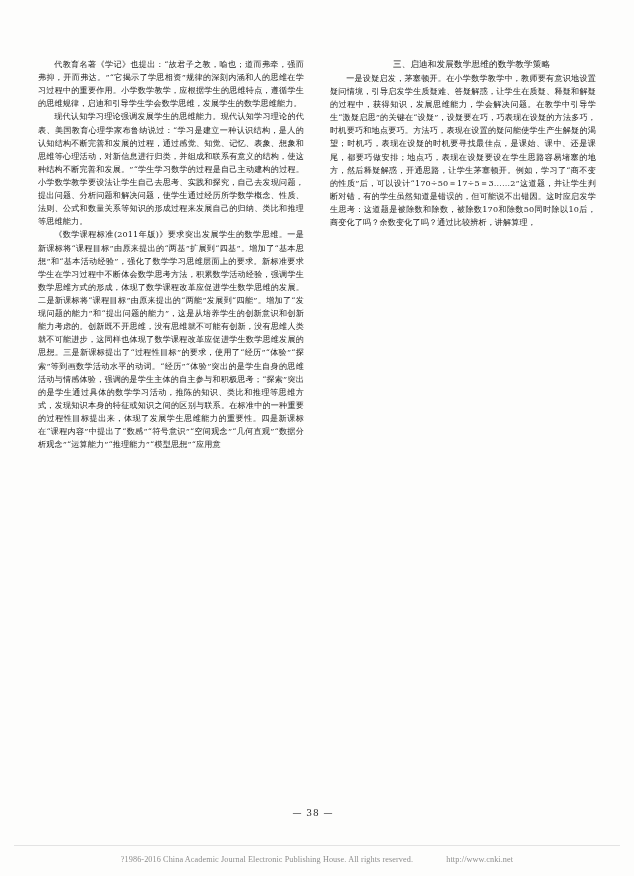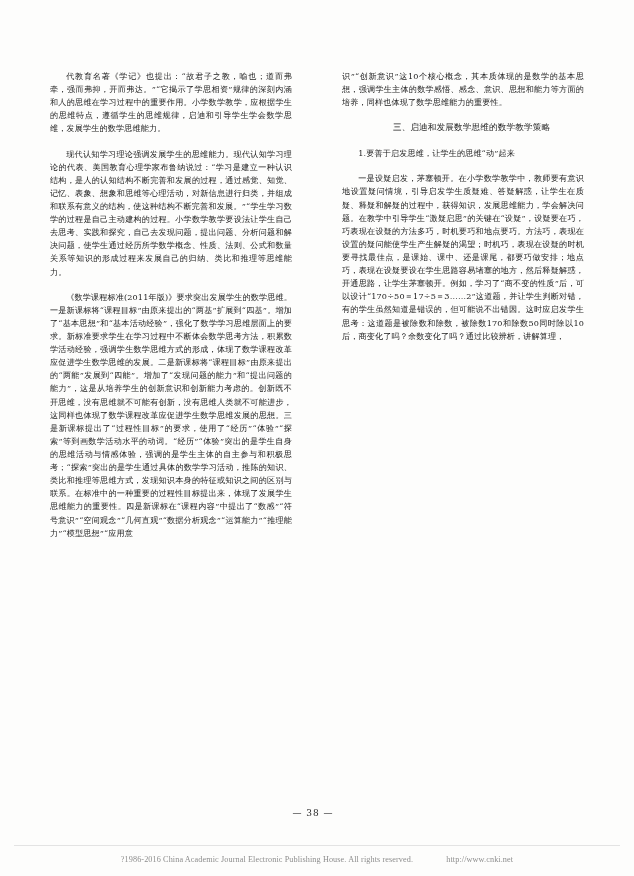--- a/index.html
+++ b/index.html
@@ -32,21 +32,21 @@
     gap: 26px;
   }
   .col {
     width: 266px;
     font-size: 8.1px;
     line-height: 1.62;
     text-align: justify;
     color: #1b1b1b;
   }
   .col p {
-    margin: 12px;
+    margin: 0;
     text-indent: 2em;
     letter-spacing: 0.15px;
   }
   .col p.noindent {
     text-indent: 0;
   }
   .section-head {
     margin: 5px 0 4px 0;
     text-align: center;
     font-size: 8.6px;
@@ -99,23 +99,21 @@
 <div class="page">
   <div class="columns">
 
     <div class="col">
       <p>代教育名著《学记》也提出：“故君子之教，喻也；道而弗牵，强而弗抑，开而弗达。”“它揭示了学思相资”规律的深刻内涵和人的思维在学习过程中的重要作用。小学数学教学，应根据学生的思维特点，遵循学生的思维规律，启迪和引导学生学会数学思维，发展学生的数学思维能力。</p>
       <p>现代认知学习理论强调发展学生的思维能力。现代认知学习理论的代表、美国教育心理学家布鲁纳说过：“学习是建立一种认识结构，是人的认知结构不断完善和发展的过程，通过感觉、知觉、记忆、表象、想象和思维等心理活动，对新信息进行归类，并组成和联系有意义的结构，使这种结构不断完善和发展。”“学生学习数学的过程是自己主动建构的过程。小学数学教学要设法让学生自己去思考、实践和探究，自己去发现问题，提出问题、分析问题和解决问题，使学生通过经历所学数学概念、性质、法则、公式和数量关系等知识的形成过程来发展自己的归纳、类比和推理等思维能力。</p>
       <p>《数学课程标准(2011年版)》要求突出发展学生的数学思维。一是新课标将“课程目标”由原来提出的“两基”扩展到“四基”。增加了“基本思想”和“基本活动经验”，强化了数学学习思维层面上的要求。新标准要求学生在学习过程中不断体会数学思考方法，积累数学活动经验，强调学生数学思维方式的形成，体现了数学课程改革应促进学生数学思维的发展。二是新课标将“课程目标”由原来提出的“两能”发展到“四能”。增加了“发现问题的能力”和“提出问题的能力”，这是从培养学生的创新意识和创新能力考虑的。创新既不开思维，没有思维就不可能有创新，没有思维人类就不可能进步，这同样也体现了数学课程改革应促进学生数学思维发展的思想。三是新课标提出了“过程性目标”的要求，使用了“经历”“体验”“探索”等到画数学活动水平的动词。“经历”“体验”突出的是学生自身的思维活动与情感体验，强调的是学生主体的自主参与和积极思考；“探索”突出的是学生通过具体的数学学习活动，推陈的知识、类比和推理等思维方式，发现知识本身的特征或知识之间的区别与联系。在标准中的一种重要的过程性目标提出来，体现了发展学生思维能力的重要性。四是新课标在“课程内容”中提出了“数感”“符号意识”“空间观念”“几何直观”“数据分析观念”“运算能力”“推理能力”“模型思想”“应用意</p>
     </div>
 
     <div class="col">
-      <p class="noindent">识”“创新意识”这10个核心概念，其本质体现的是数学的基本思想，强调学生主体的数学感悟、感念、意识、思想和能力等方面的培养，同样也体现了数学思维能力的重要性。</p>
       <p class="section-head">三、启迪和发展数学思维的数学教学策略</p>
-      <p class="sub-head">1.要善于启发思维，让学生的思维“动”起来</p>
       <p>一是设疑启发，茅塞顿开。在小学数学教学中，教师要有意识地设置疑问情境，引导启发学生质疑难、答疑解惑，让学生在质疑、释疑和解疑的过程中，获得知识，发展思维能力，学会解决问题。在教学中引导学生“激疑启思”的关键在“设疑”，设疑要在巧，巧表现在设疑的方法多巧，时机要巧和地点要巧。方法巧，表现在设置的疑问能使学生产生解疑的渴望；时机巧，表现在设疑的时机要寻找最佳点，是课始、课中、还是课尾，都要巧做安排；地点巧，表现在设疑要设在学生思路容易堵塞的地方，然后释疑解惑，开通思路，让学生茅塞顿开。例如，学习了“商不变的性质”后，可以设计“170÷50＝17÷5＝3……2”这道题，并让学生判断对错，有的学生虽然知道是错误的，但可能说不出错因。这时应启发学生思考：这道题是被除数和除数，被除数170和除数50同时除以10后，商变化了吗？余数变化了吗？通过比较辨析，讲解算理，</p>
     </div>
 
   </div>
 
   <div class="page-number">— 38 —</div>
 
   <div class="rule"></div>
 
   <div class="footer">

